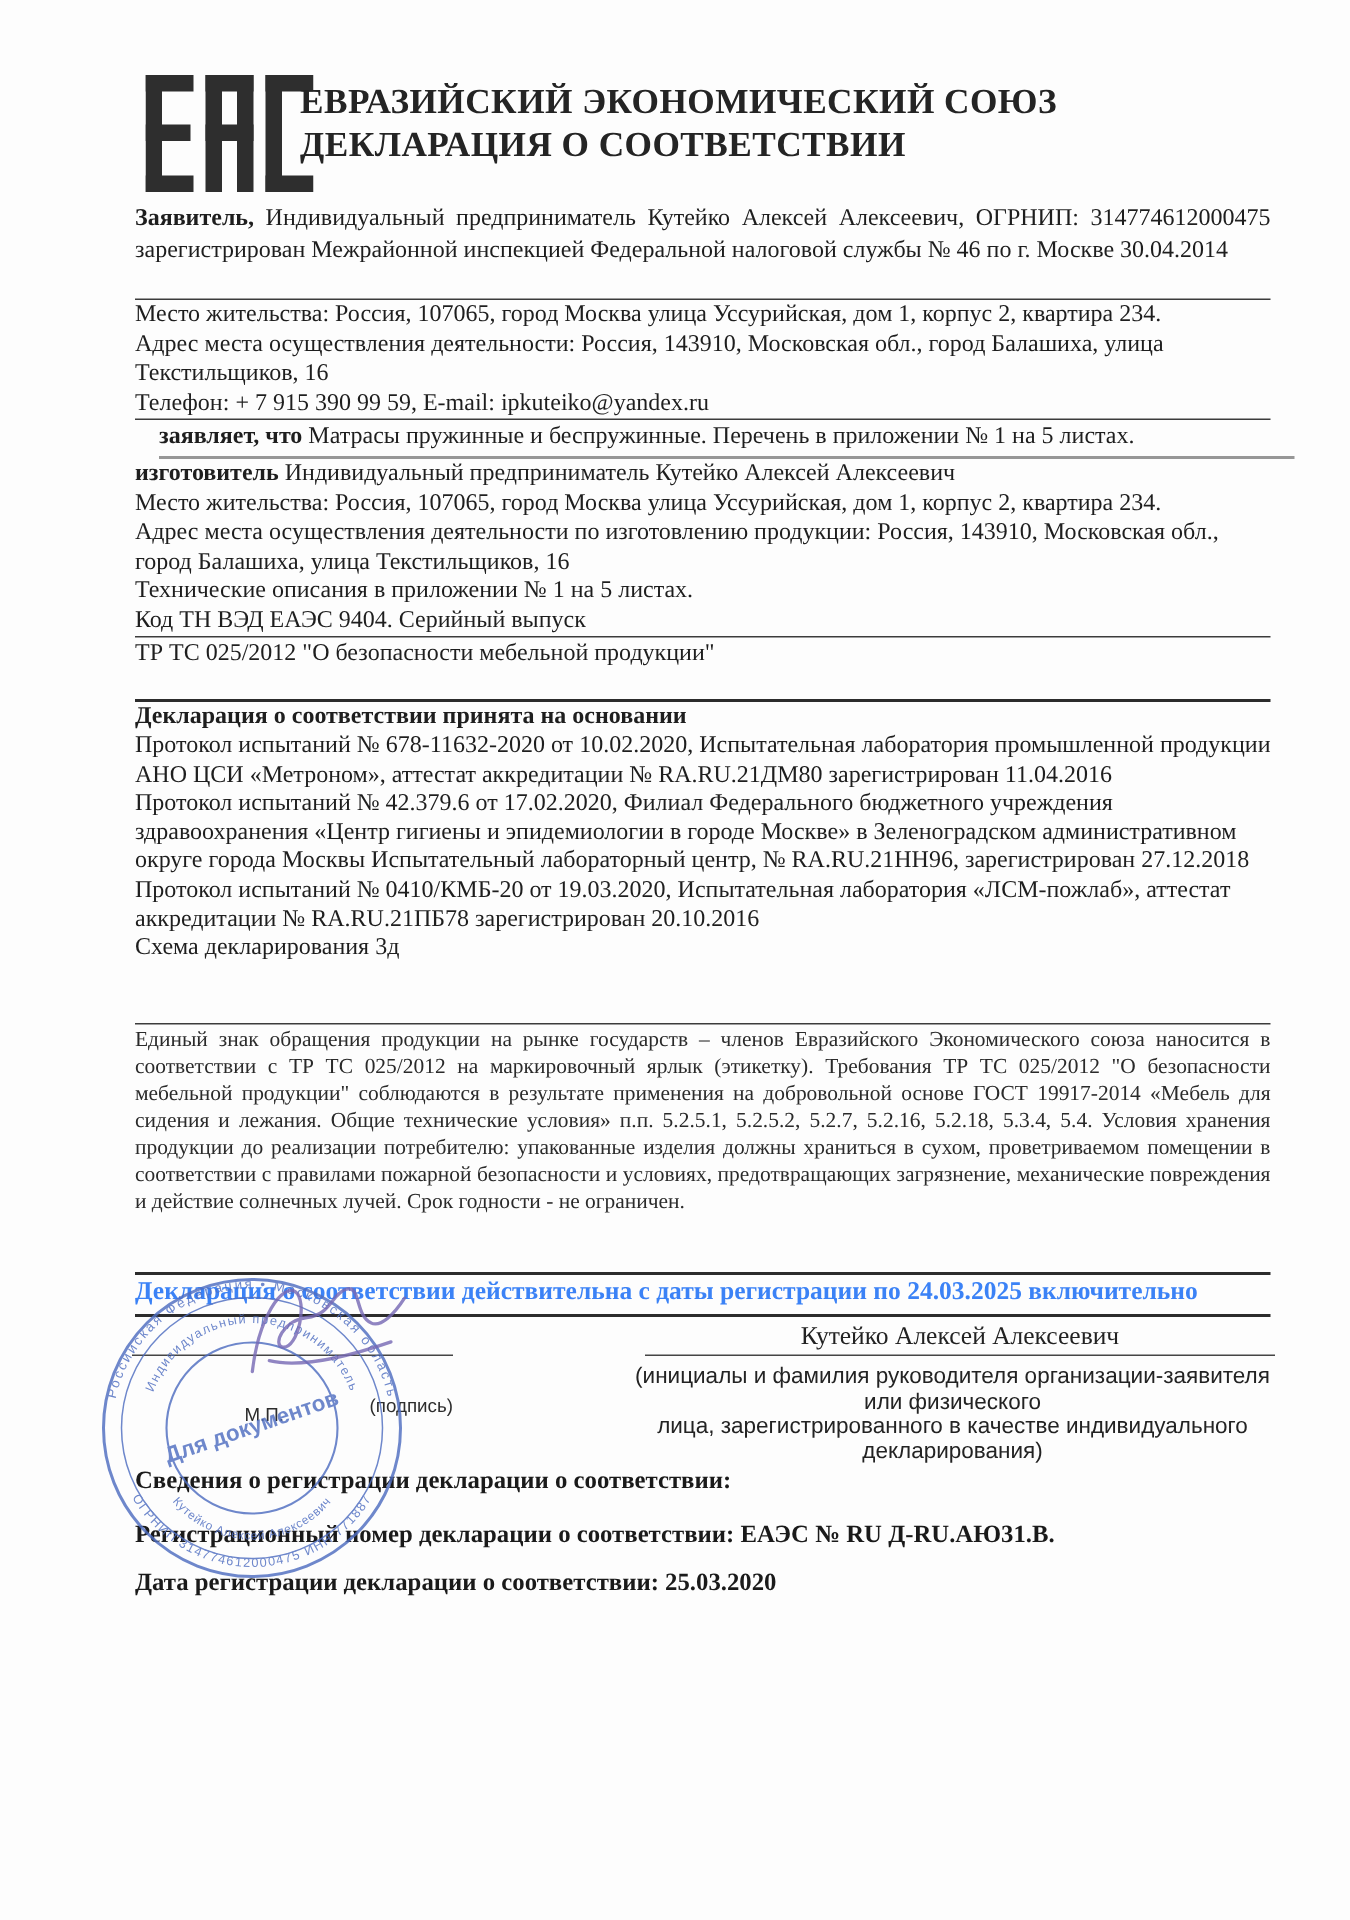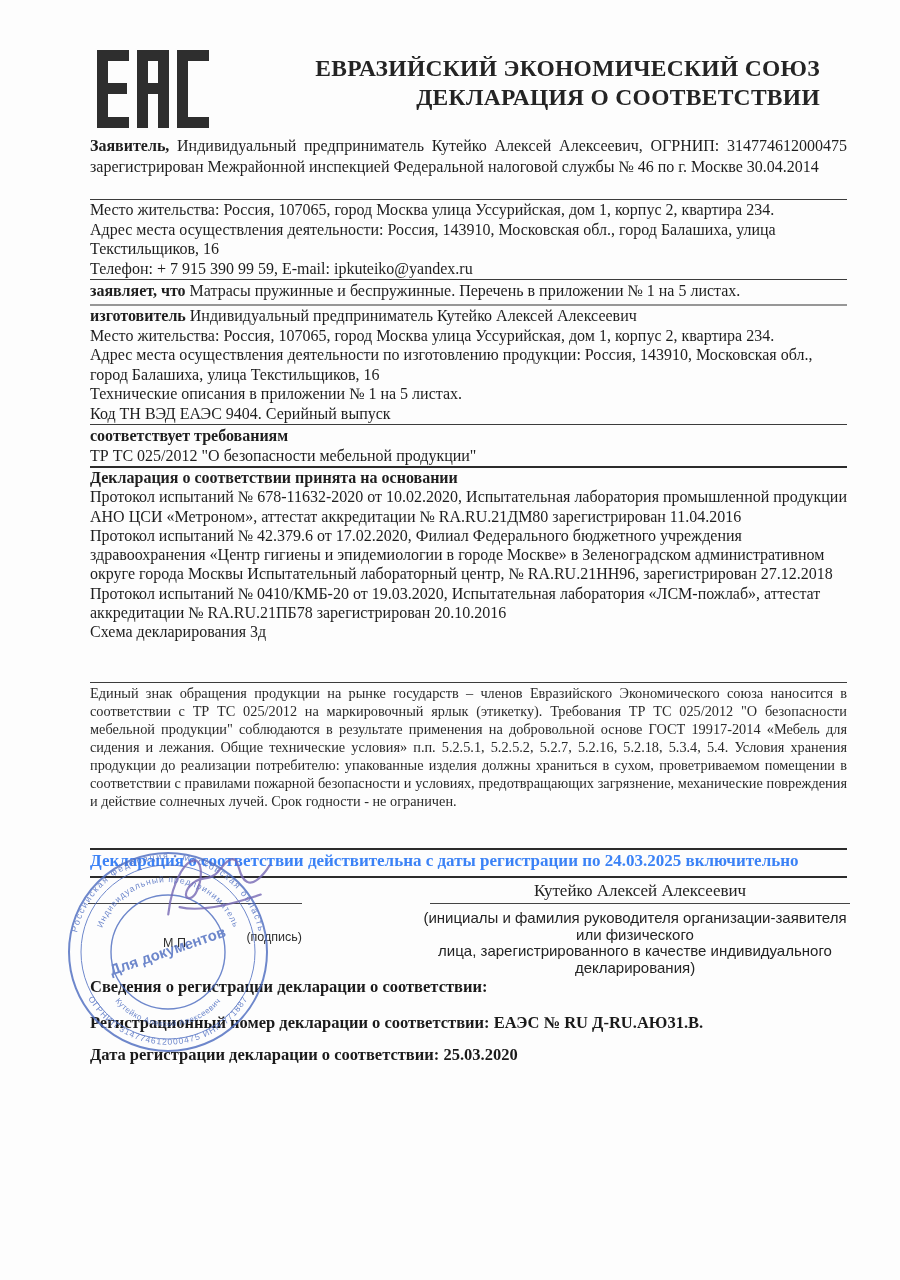--- a/index.html
+++ b/index.html
@@ -4,27 +4,27 @@
 <style>
   html,body{margin:0;padding:0;background:#e8e8e8;}
   .page{
     position:relative;width:900px;height:1280px;margin:0 auto;
     background:#fdfdfd;overflow:hidden;
     font-family:"Liberation Serif",serif;color:#1e1e1e;
   }
   .sec{position:absolute;left:90px;width:757px;font-size:16px;}
   .rule-b{border-bottom:1.5px solid #3c3c3c;}
   .rule-b-thick{border-bottom:2px solid #2c2c2c;}
-  .rule-b-gray{border-bottom:2.5px solid #979797;}
+  .rule-b-gray{border-bottom:2.5px solid #979797;margin-left:16px;}
   b,.bold{font-weight:bold;}
 
   
   .logo{position:absolute;left:97px;top:50px;}
   .title{
-    position:absolute;left:200px;top:54px;width:620px;text-align:right;
+    position:absolute;left:200px;top:54px;width:620px;text-align:left;
     font-size:23.5px;font-weight:bold;line-height:29px;letter-spacing:.3px;color:#242424;
   }
 
   
   #s-applicant{top:136px;height:63px;line-height:20.8px;text-align:justify;}
   #s-contacts{top:200px;height:79px;line-height:19.6px;}
   #s-declares{top:281px;height:23px;line-height:20px;}
   #s-manufacturer{top:306px;height:118px;line-height:19.6px;}
   #s-requirements{top:426px;height:40px;line-height:20px;}
   #s-basis{top:468px;height:214px;line-height:19.3px;}
@@ -104,21 +104,20 @@
     <div>
       <span class="bold">изготовитель</span><span> Индивидуальный предприниматель Кутейко Алексей Алексеевич</span>
     </div>
     <div>Место жительства: Россия, 107065, город Москва улица Уссурийская, дом 1, корпус 2, квартира 234.</div>
     <div>Адрес места осуществления деятельности по изготовлению продукции: Россия, 143910, Московская обл., город  Балашиха, улица Текстильщиков, 16</div>
     <div>Технические описания в приложении № 1 на 5 листах.</div>
     <div>Код ТН ВЭД ЕАЭС 9404.  Серийный выпуск</div>
   </div>
 
   <div id="s-requirements" class="sec rule-b-thick">
-    <div class="bold">соответствует требованиям</div>
     <div>ТР ТС 025/2012 "О безопасности мебельной продукции"</div>
   </div>
 
   <div id="s-basis" class="sec rule-b">
     <div class="bold">Декларация о соответствии принята на основании</div>
     <div class="just">Протокол испытаний № 678-11632-2020 от 10.02.2020, Испытательная лаборатория промышленной продукции АНО ЦСИ «Метроном», аттестат аккредитации № RA.RU.21ДМ80 зарегистрирован 11.04.2016</div>
     <div>Протокол испытаний № 42.379.6 от 17.02.2020, Филиал Федерального бюджетного учреждения здравоохранения «Центр гигиены и эпидемиологии в городе Москве» в Зеленоградском административном округе города Москвы Испытательный лабораторный центр, № RA.RU.21НН96, зарегистрирован 27.12.2018</div>
     <div>Протокол испытаний № 0410/КМБ-20 от 19.03.2020, Испытательная лаборатория «ЛСМ-пожлаб», аттестат аккредитации № RA.RU.21ПБ78 зарегистрирован 20.10.2016</div>
     <div>Схема декларирования 3д</div>
   </div>

